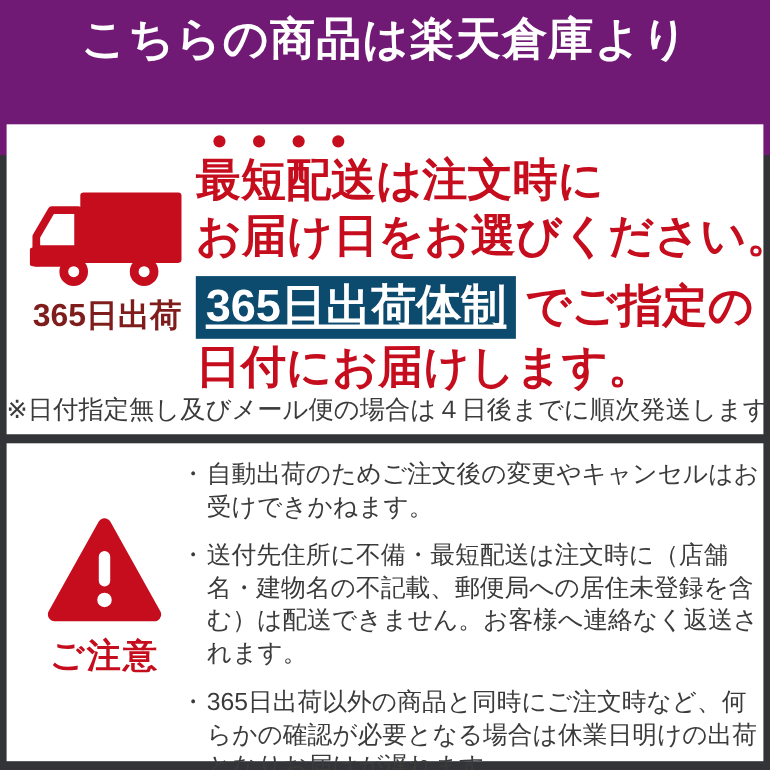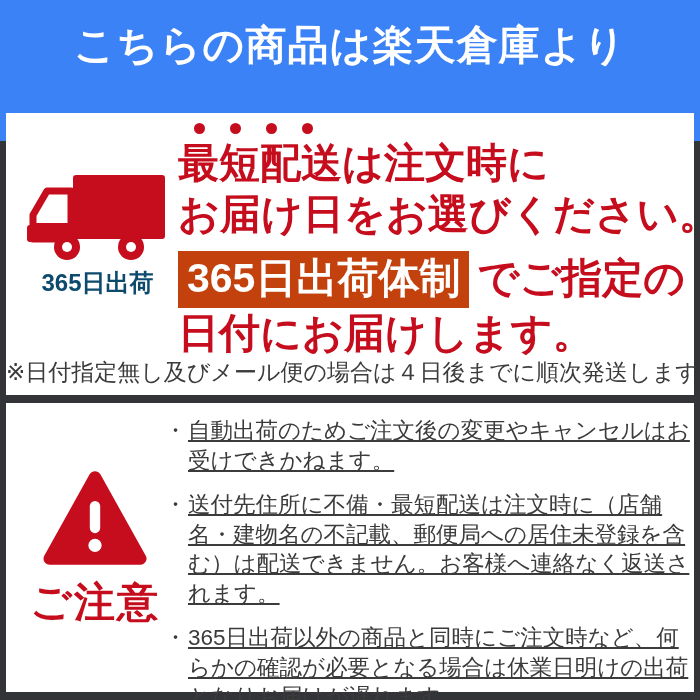--- a/index.html
+++ b/index.html
@@ -9,24 +9,24 @@
   .frame {
     width: 700px; height: 700px;
     background: #333437;
     position: relative;
     overflow: hidden;
   }
 
   
   .top-banner {
     height: 141px;
-    background: #3b82f6;
+    background: #701a75;
     color: #ffffff;
     text-align: center;
-    padding-top: 20px;
+    padding-top: 10px;
   }
   .top-banner .line {
     font-size: 41px;
     font-weight: bold;
     line-height: 50px;
     letter-spacing: 1px;
     white-space: nowrap;
   }
 
   
@@ -38,22 +38,22 @@
   }
   .truck-col {
     position: absolute;
     left: 14px; top: 60px;
     width: 155px;
     text-align: center;
   }
   .truck-col svg { display: block; margin: 0 auto; }
   .truck-label {
     margin-top: 4px;
-    color: #0c4a6e;
-    font-size: 24px;
+    color: #7f1d1d;
+    font-size: 29px;
     font-weight: bold;
     white-space: nowrap;
   }
   .ship-right {
     position: absolute;
     left: 172px; top: 10px;
   }
   .dots-row {
     margin-left: 16px;
     height: 12px;
@@ -76,25 +76,26 @@
   .ship-heading.first { margin-top: 3px; }
   .ship-line3 {
     margin-top: 11px;
     color: #c50d1d;
     font-size: 41px;
     font-weight: bold;
     line-height: 51px;
     white-space: nowrap;
   }
   .highlight-box {
-    background: #c2410c;
+    background: #0c4a6e;
     color: #ffffff;
     padding: 2px 9px 4px 9px;
     margin-right: 8px;
     display: inline-block;
+    text-decoration: underline;
   }
   .ship-line4 {
     color: #c50d1d;
     font-size: 41px;
     font-weight: bold;
     line-height: 49px;
     margin-top: 1px;
     white-space: nowrap;
   }
   .ship-note {
@@ -125,21 +126,21 @@
   .caution-col {
     position: absolute;
     left: 24px; top: 66px;
     width: 130px;
     text-align: center;
   }
   .caution-col svg { display: block; margin: 0 auto; }
   .caution-label {
     margin-top: 8px;
     color: #c50d1d;
-    font-size: 41px;
+    font-size: 31px;
     font-weight: bold;
     letter-spacing: 2px;
     white-space: nowrap;
   }
   .caution-list {
     position: absolute;
     left: 158px; top: 13px;
     width: 528px;
     list-style: none;
     display: flex;
@@ -149,21 +150,21 @@
   .caution-list li {
     display: flex;
     color: #3b3b3b;
     font-size: 22.5px;
     line-height: 29.5px;
   }
   .bullet-marker {
     flex: 0 0 24px;
     color: #3b3b3b;
   }
-  .bullet-text { flex: 1; text-decoration: underline; }
+  .bullet-text { flex: 1; }
 </style>
 </head>
 <body>
 
 <div class="frame">
 
   <header class="top-banner">
     <div class="line">こちらの商品は楽天倉庫より</div>
   </header>
 

